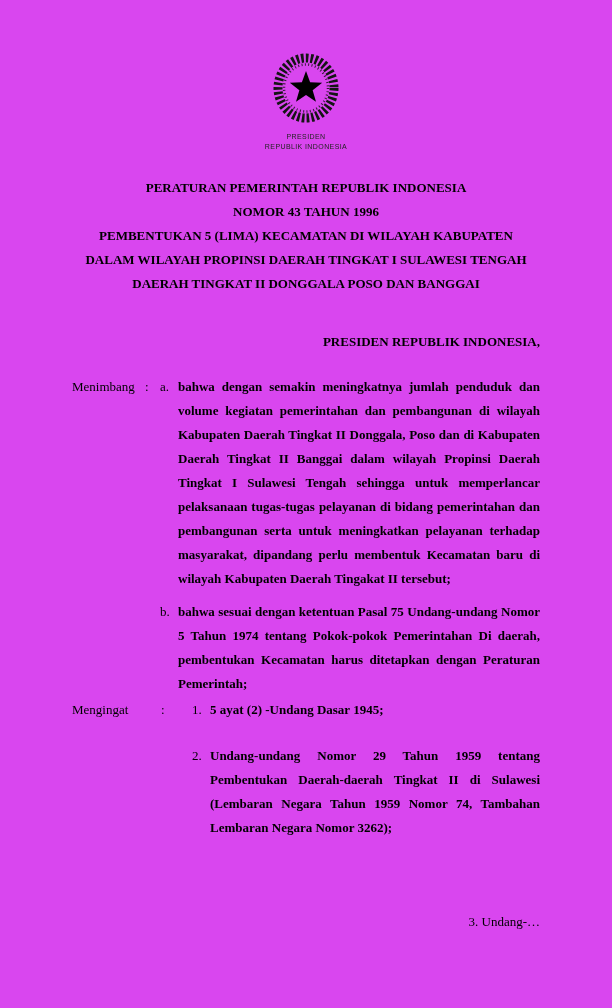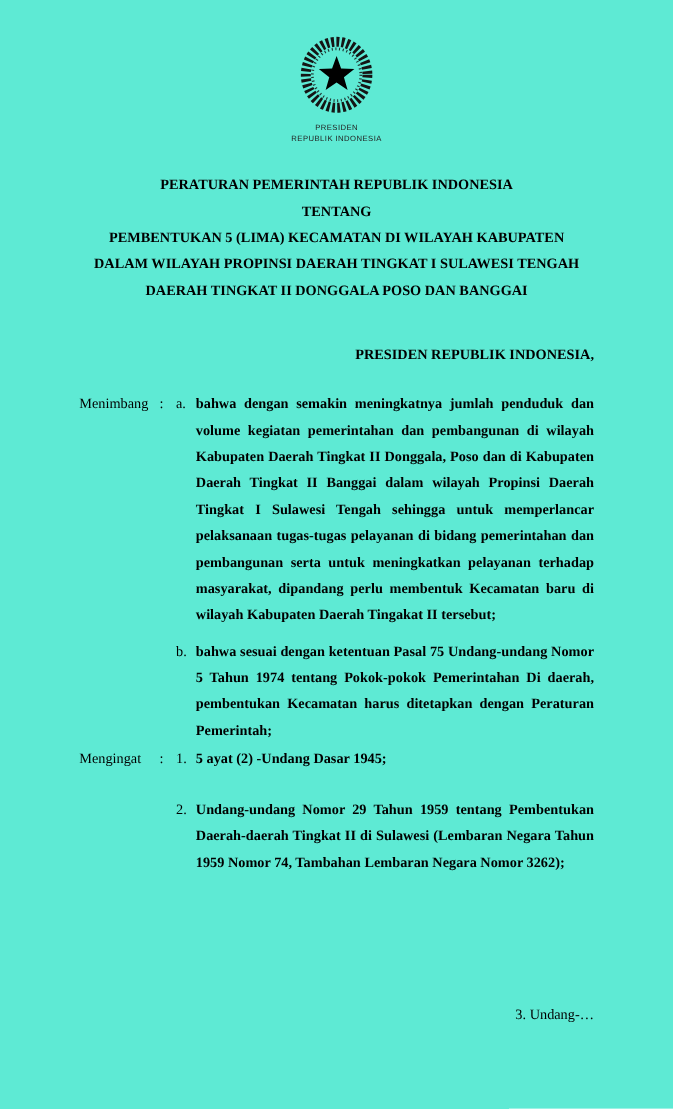--- a/index.html
+++ b/index.html
@@ -2,24 +2,24 @@
 <html><head>
 <meta charset="utf-8">
 <style>
   * { margin: 0; padding: 0; box-sizing: border-box; }
   html, body { background: #ffffff; }
   body { display: flex; justify-content: center; }
   .page {
     position: relative;
     width: 612px;
     height: 1008px;
-    background: #5eead4;
+    background: #d946ef;
     color: #000000;
     font-family: "Liberation Serif", serif;
-    padding: 30px 72px 0 72px;
+    padding: 50px 72px 0 72px;
     overflow: hidden;
   }
   .emblem-block { text-align: center; }
   .emblem-svg { display: block; margin: 0 auto 6px auto; }
   .emblem-caption {
     font-family: "Liberation Sans", sans-serif;
     font-size: 7px;
     line-height: 10px;
     letter-spacing: 0.4px;
     color: #222;
@@ -37,21 +37,21 @@
     font-weight: bold;
     font-size: 13px;
     line-height: 24px;
   }
   .clause {
     display: flex;
     font-size: 13px;
     line-height: 24px;
   }
   .clause-menimbang { margin-top: 21px; justify-content: space-between; }
-  .clause-mengingat { margin-top: 2px; }
+  .clause-mengingat { margin-top: 2px; gap: 16px; }
   .clause-label { width: 73px; flex: none; }
   .clause-colon { width: 15px; flex: none; }
   .clause-items { flex: 1; }
   .clause-item { display: flex; }
   .clause-menimbang .clause-item + .clause-item { margin-top: 9px; }
   .clause-mengingat .clause-item + .clause-item { margin-top: 22px; }
   .item-marker { width: 18px; flex: none; }
   .item-text { flex: 1; text-align: justify; font-weight: bold; }
   .footer-note {
     position: absolute;
@@ -72,21 +72,21 @@
       <ellipse cx="38" cy="38" rx="28" ry="30" fill="none" stroke="#151515" stroke-width="9" stroke-dasharray="2.6 2.1"></ellipse>
       <ellipse cx="38" cy="38" rx="22" ry="23.5" fill="none" stroke="#151515" stroke-width="2.5" stroke-dasharray="1 2.4" opacity="0.85"></ellipse>
       <polygon fill="#000000" points="38,21 42.11,32.34 54.17,32.75 44.66,40.16 47.99,51.75 38,45 28.01,51.75 31.34,40.16 21.83,32.75 33.89,32.34"></polygon>
     </svg>
     <div class="emblem-caption">PRESIDEN</div>
     <div class="emblem-caption">REPUBLIK INDONESIA</div>
   </div>
 
   <div class="title-block">
     <div>PERATURAN PEMERINTAH REPUBLIK INDONESIA</div>
-    <div>TENTANG</div>
+    <div>NOMOR 43 TAHUN 1996</div>
     <div>PEMBENTUKAN 5 (LIMA) KECAMATAN DI WILAYAH KABUPATEN</div>
     <div>DALAM WILAYAH PROPINSI DAERAH TINGKAT I SULAWESI TENGAH</div>
     <div>DAERAH TINGKAT II DONGGALA POSO DAN BANGGAI</div>
   </div>
 
   <div class="salutation">PRESIDEN REPUBLIK INDONESIA,</div>
 
   <div class="clause clause-menimbang">
     <div class="clause-label">Menimbang</div>
     <div class="clause-colon">:</div>

